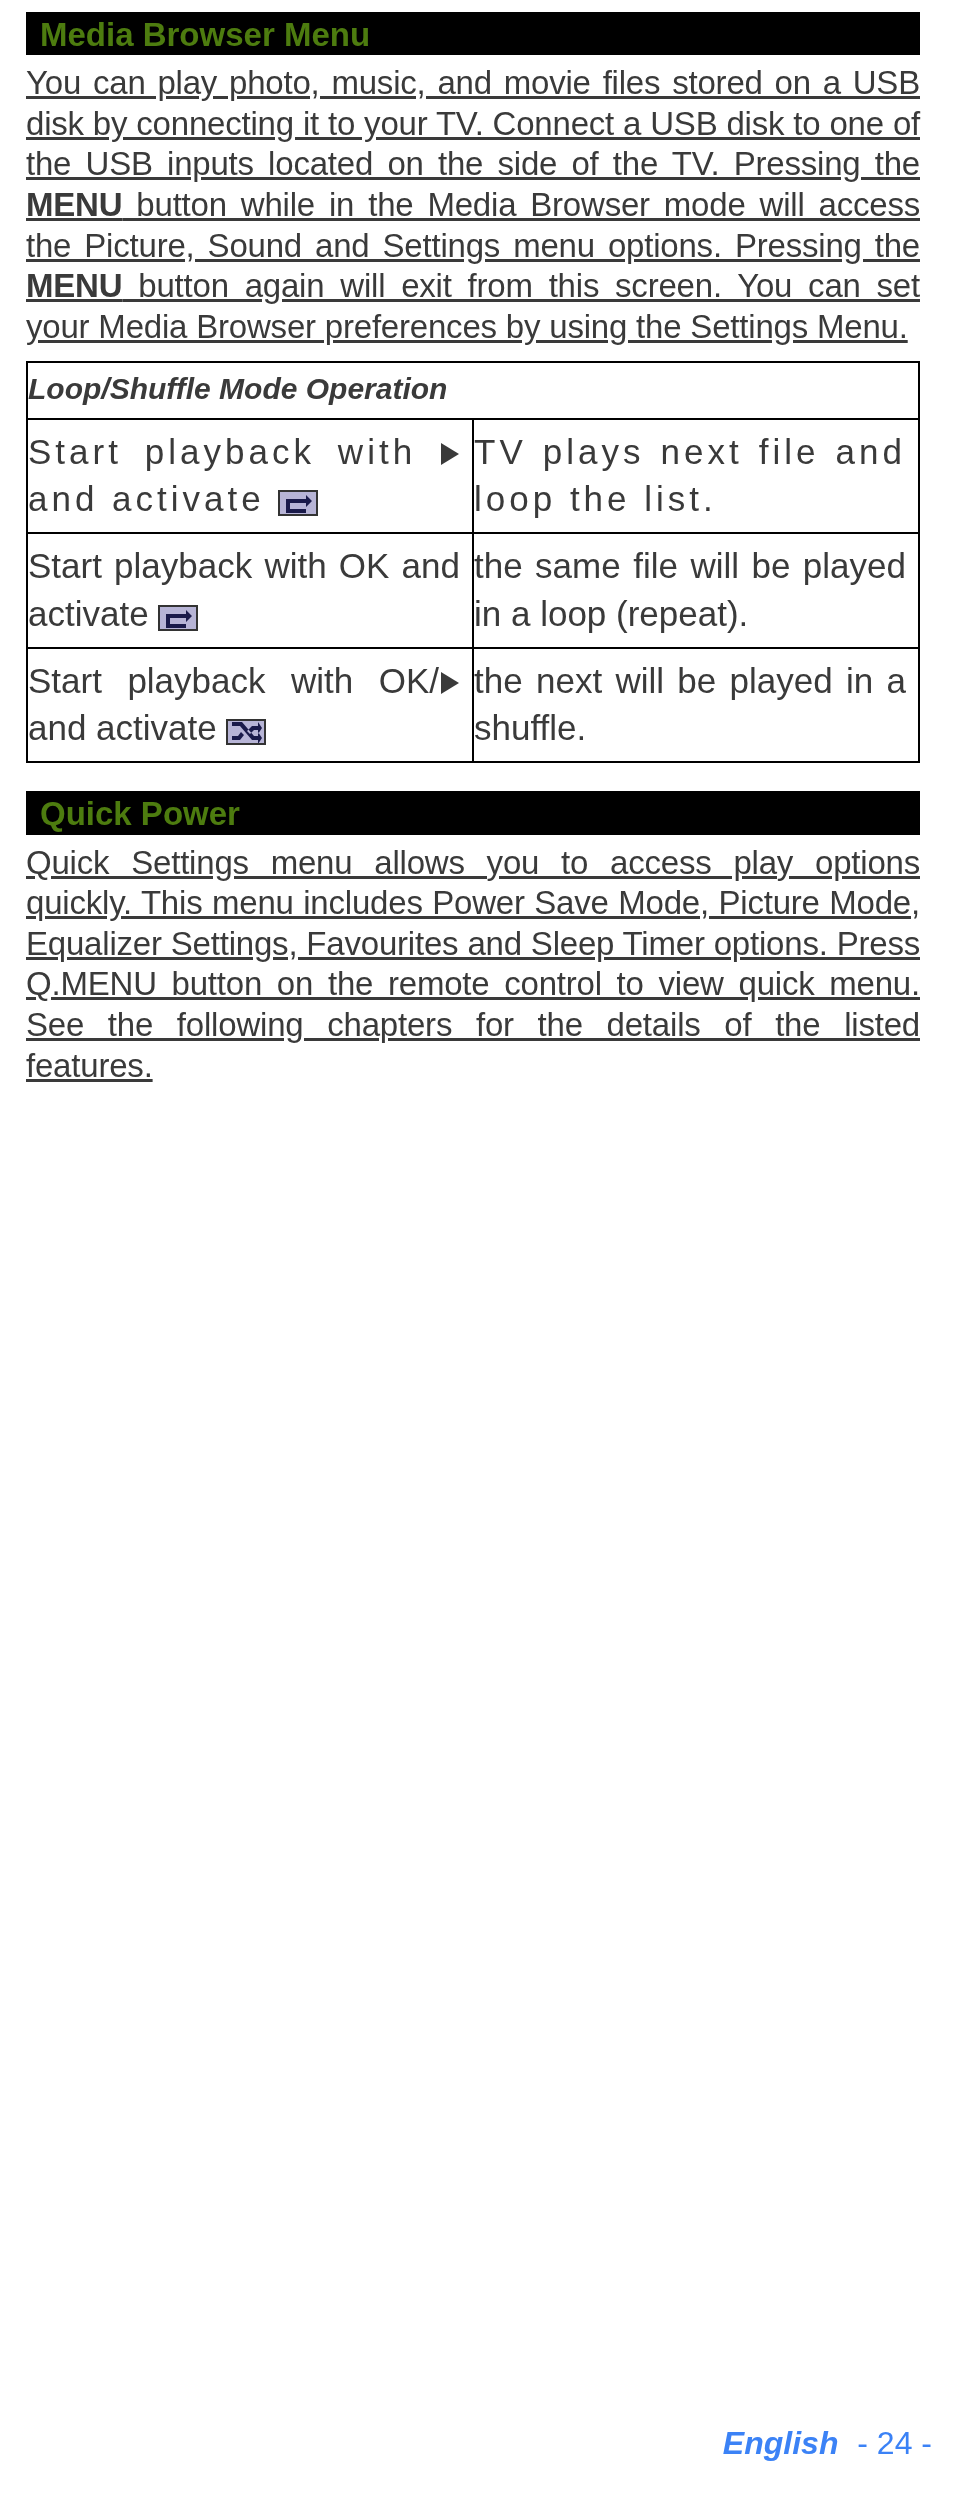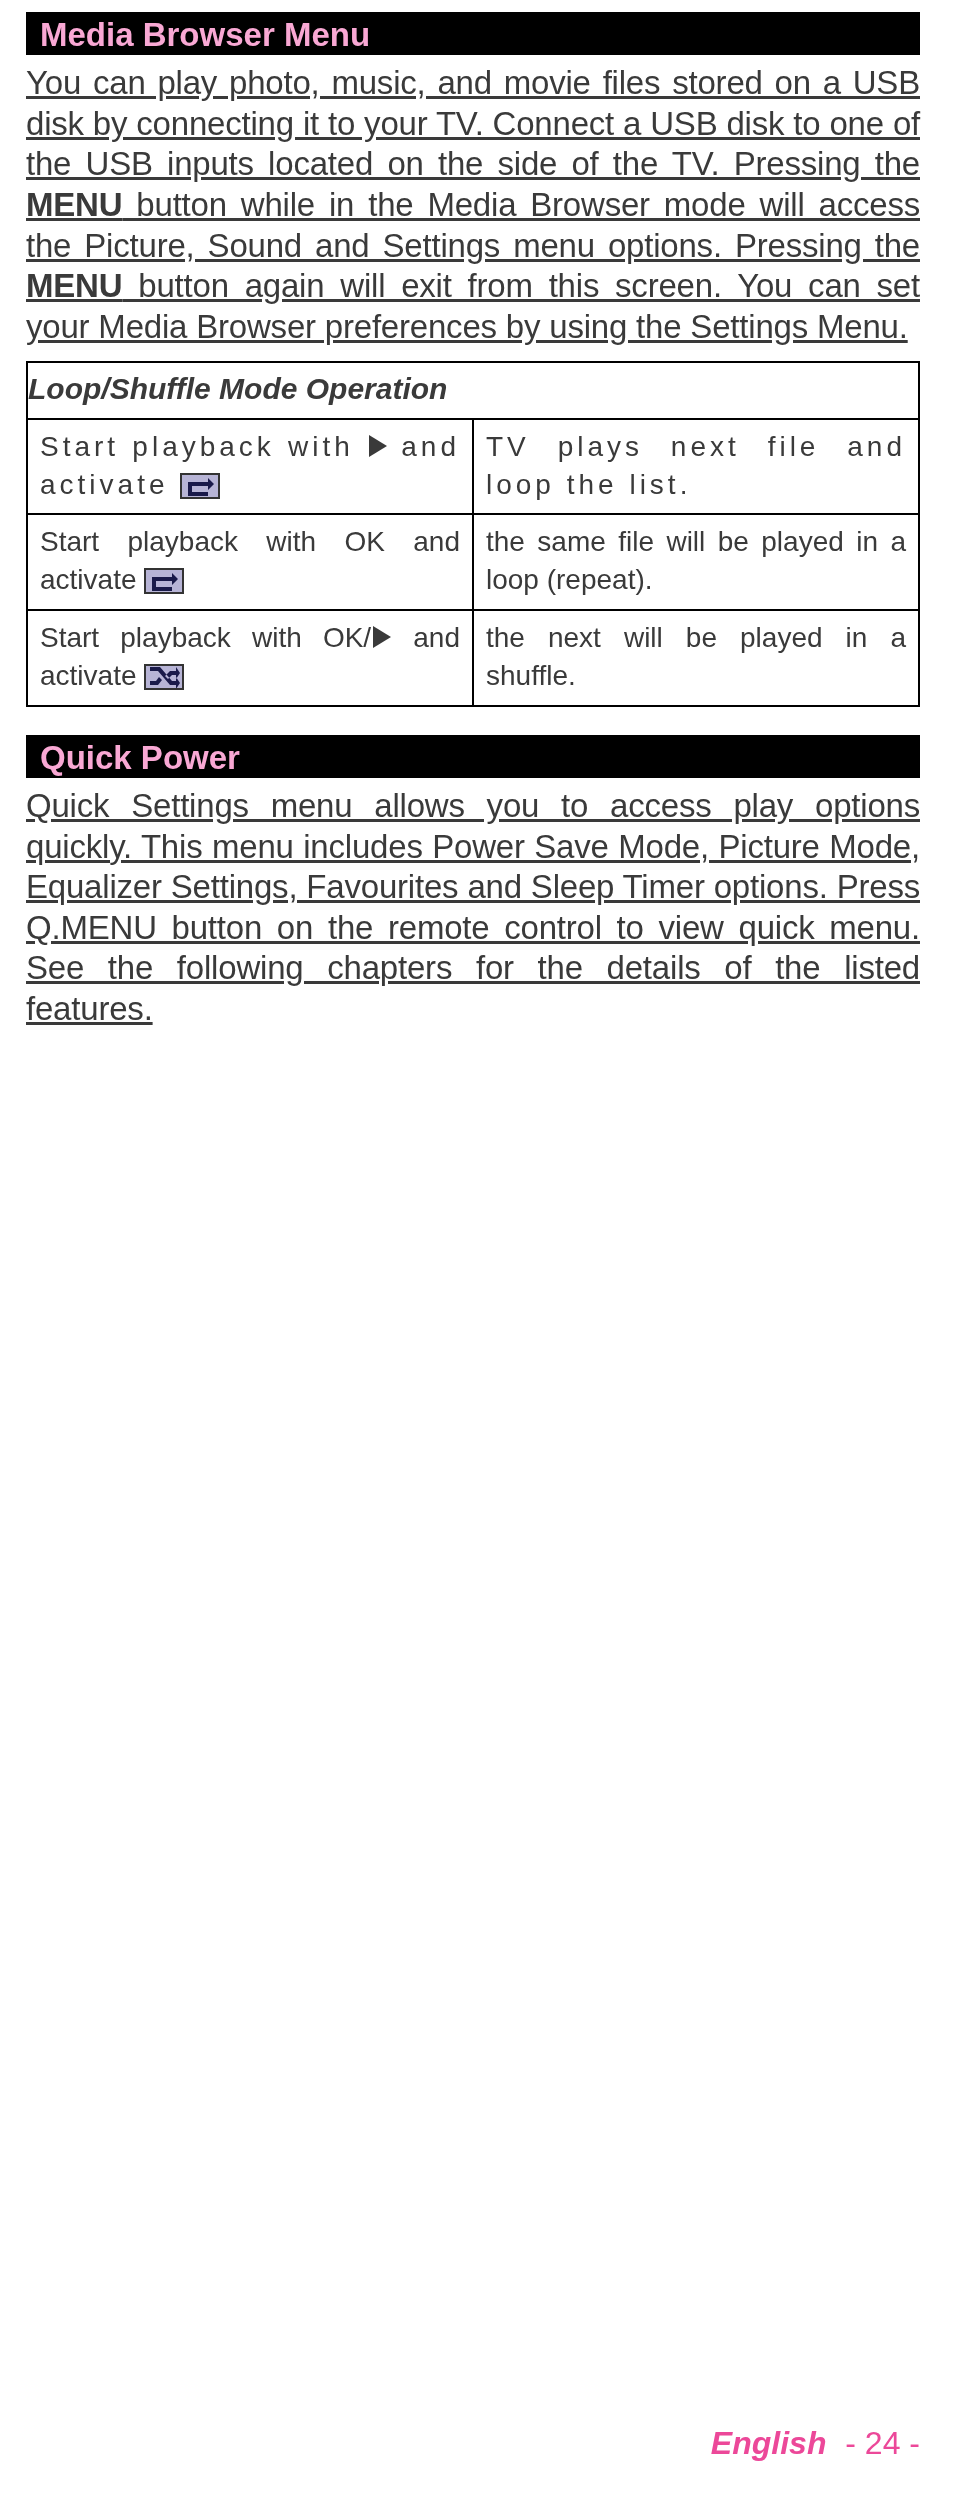--- a/index.html
+++ b/index.html
@@ -7,21 +7,21 @@
     width: 960px;
     height: 2498px;
     font-family: Arial, Helvetica, sans-serif;
     background: #fff;
     position: relative;
     padding: 12px 40px 40px 26px;
     color: #3a3a3a;
   }
   .heading-bar {
     background: #000;
-    color: #f9a8d4;
+    color: #4d7c0f;
     font-weight: bold;
     font-size: 33px;
     padding: 5px 14px 2px 14px;
     margin-bottom: 8px;
     line-height: 1.1;
   }
   .body-text {
     font-size: 33px;
     line-height: 1.23;
     text-align: justify;
@@ -32,23 +32,23 @@
   .strong { font-weight: bold; }
   .table {
     width: 100%;
     border-collapse: collapse;
     border: 2px solid #000;
     margin-bottom: 28px;
     margin-top: 4px;
   }
   .table td, .table th {
     border: 2px solid #000;
-    padding: 8px 12px 10px 12px;
+    padding: 8px 12px 10px 0;
     vertical-align: middle;
-    font-size: 28px;
+    font-size: 35px;
     line-height: 1.35;
     text-align: justify;
   }
   .table th {
     font-style: italic;
     font-weight: bold;
     font-size: 30px;
     padding: 6px 0 8px 0;
   }
   .table td:first-child { width: 50%; }
@@ -72,23 +72,23 @@
   }
   .icon-box svg {
     position: absolute;
     left: 2px; top: 1px;
     width: 32px; height: 22px;
   }
   .sp { letter-spacing: 4px; }
   .footer {
     position: absolute;
     bottom: 36px;
-    right: 40px;
+    right: 28px;
     font-size: 32px;
-    color: #ec4899;
+    color: #3b82f6;
   }
   .footer .lang { font-weight: bold; font-style: italic; margin-right: 10px; }
 </style>
 </head>
 <body>
 
 <div class="heading-bar">Media Browser Menu</div>
 
 <p class="body-text">
   <span>You can play photo, music, and movie files stored on a USB disk by connecting it to your TV. Connect a USB disk to one of the USB inputs located on the side of the TV. Pressing the </span><span class="strong">MENU</span><span> button while in the Media Browser mode will access the Picture, Sound and Settings menu options. Pressing the </span><span class="strong">MENU</span><span> button again will exit from this screen. You can set your Media Browser preferences by using the Settings Menu.</span>

